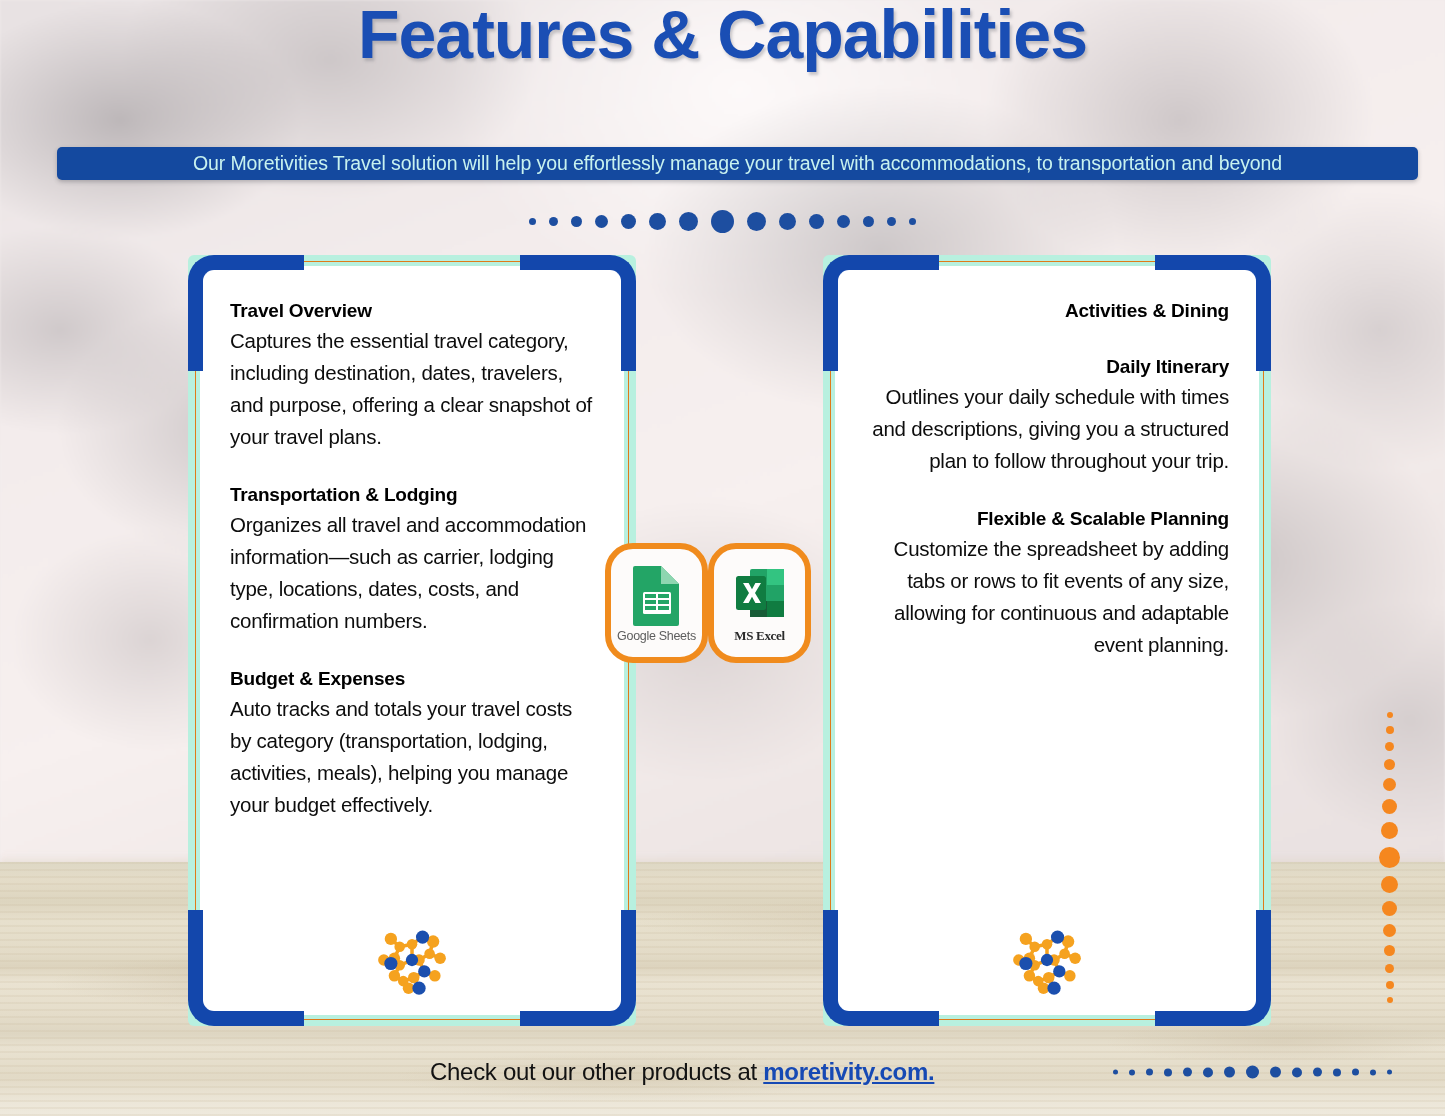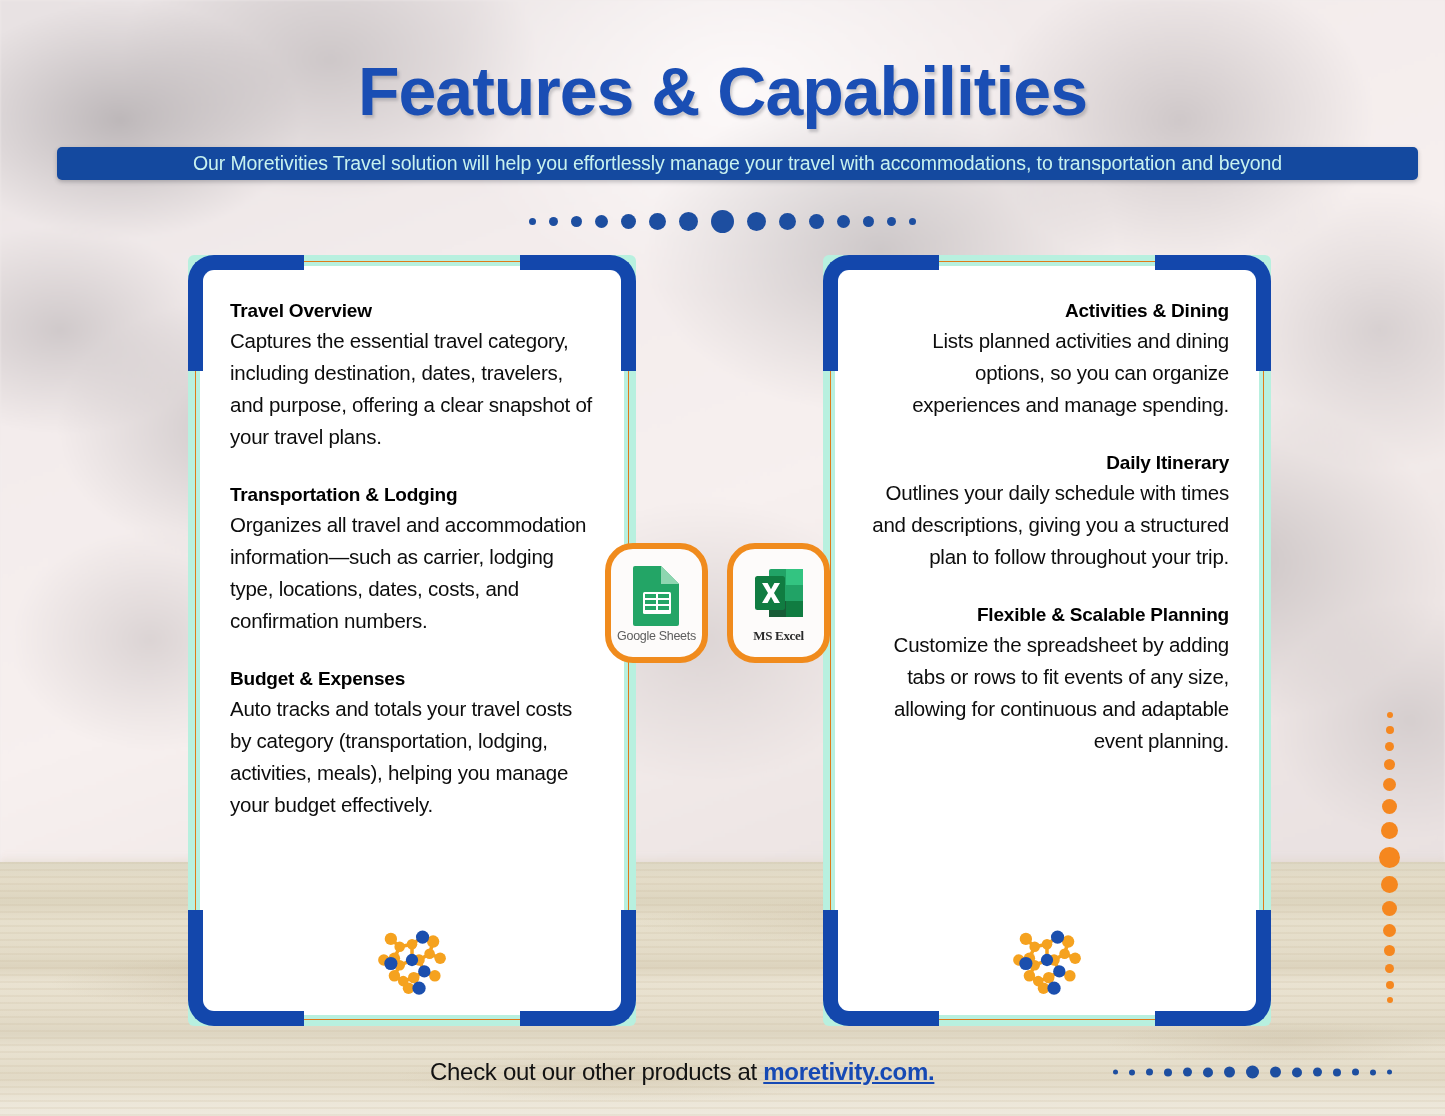--- a/index.html
+++ b/index.html
@@ -59,21 +59,20 @@
   }
 
   
   #header { position:absolute; left:0; top:0; width:1445px; z-index:5; }
   #page-title {
     text-align:center;
     font-size:68px;
     font-weight:bold;
     color:#1a4eb4;
     letter-spacing:-1px;
-    margin-top:57px;
     line-height:1.0;
     text-shadow:2px 3px 3px rgba(120,120,130,.38);
     font-family:"Liberation Sans", sans-serif;
   }
   #subtitle-bar {
     position:absolute; left:57px; top:147px;
     width:1361px; height:33px;
     background:#14499f;
     border-radius:5px;
     box-shadow:0 2px 4px rgba(60,60,70,.30);
@@ -143,21 +142,21 @@
     font-size:20.5px; color:#0d0d0d;
     line-height:1.56; letter-spacing:-0.25px;
   }
 
   
   .card-logo { position:absolute; left:0; right:0; bottom:22px; display:flex; justify-content:center; }
 
   
   #app-icons {
     position:absolute; left:605px; top:543px; z-index:8;
-    display:flex; gap:19px;
+    display:flex; 
   }
   .app-icon {
     width:103px; height:120px;
     border:6px solid #f08b1d;
     border-radius:28px;
     background:#fdfbfa;
     display:flex; flex-direction:column;
     align-items:center; justify-content:center;
     gap:3px;
   }
@@ -302,21 +301,20 @@
   <div class="frame-white"></div>
   <div class="frame-orange"></div>
   <div class="corner tl"></div>
   <div class="corner tr"></div>
   <div class="corner bl"></div>
   <div class="corner br"></div>
 
   <div class="card-body">
     <div class="sec">
       <div class="sec-title">Activities &amp; Dining</div>
-      <div class="sec-body">Lists planned activities and dining options, so you can organize experiences and manage spending.</div>
     </div>
     <div class="sec">
       <div class="sec-title">Daily Itinerary</div>
       <div class="sec-body">Outlines your daily schedule with times and descriptions, giving you a structured plan to follow throughout your trip.</div>
     </div>
     <div class="sec">
       <div class="sec-title">Flexible &amp; Scalable Planning</div>
       <div class="sec-body">Customize the spreadsheet by adding tabs or rows to fit events of any size, allowing for continuous and adaptable event planning.</div>
     </div>
   </div>

